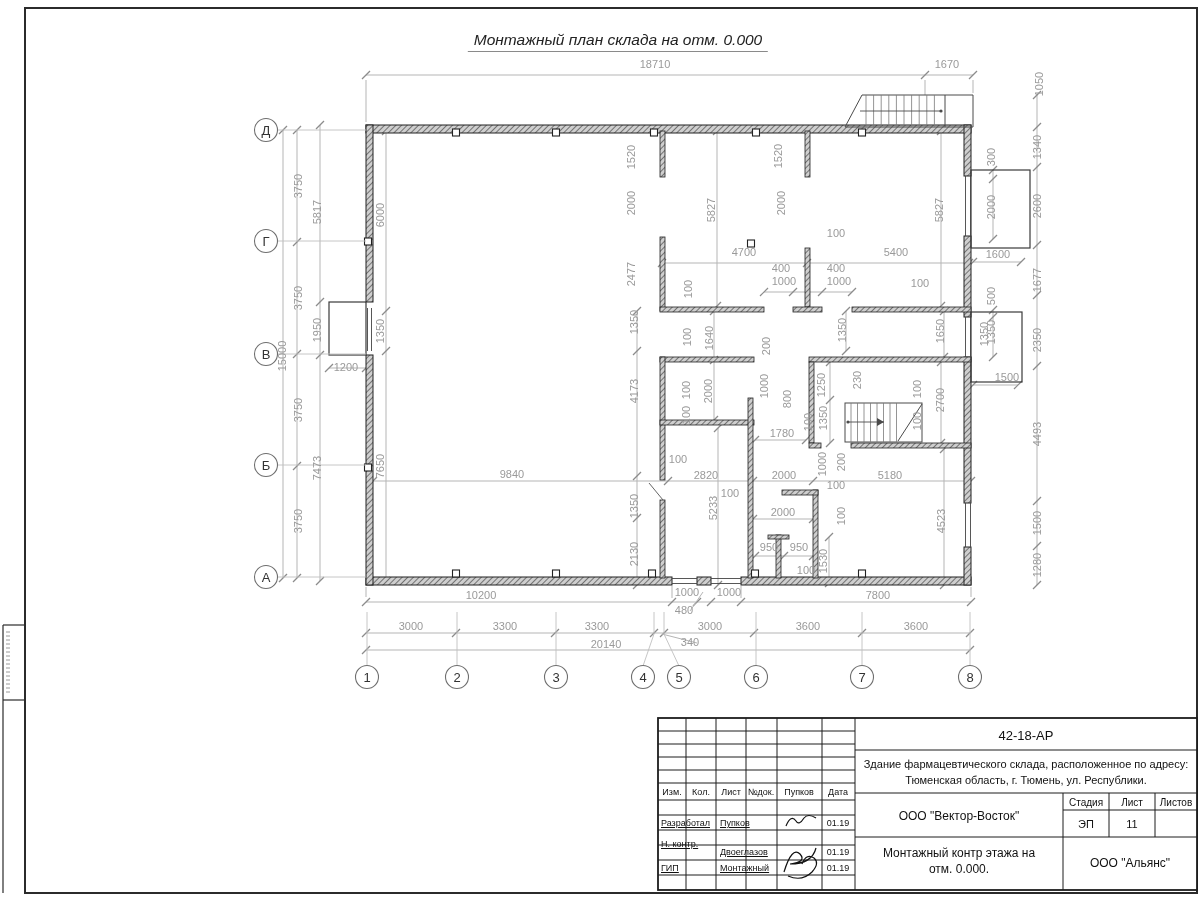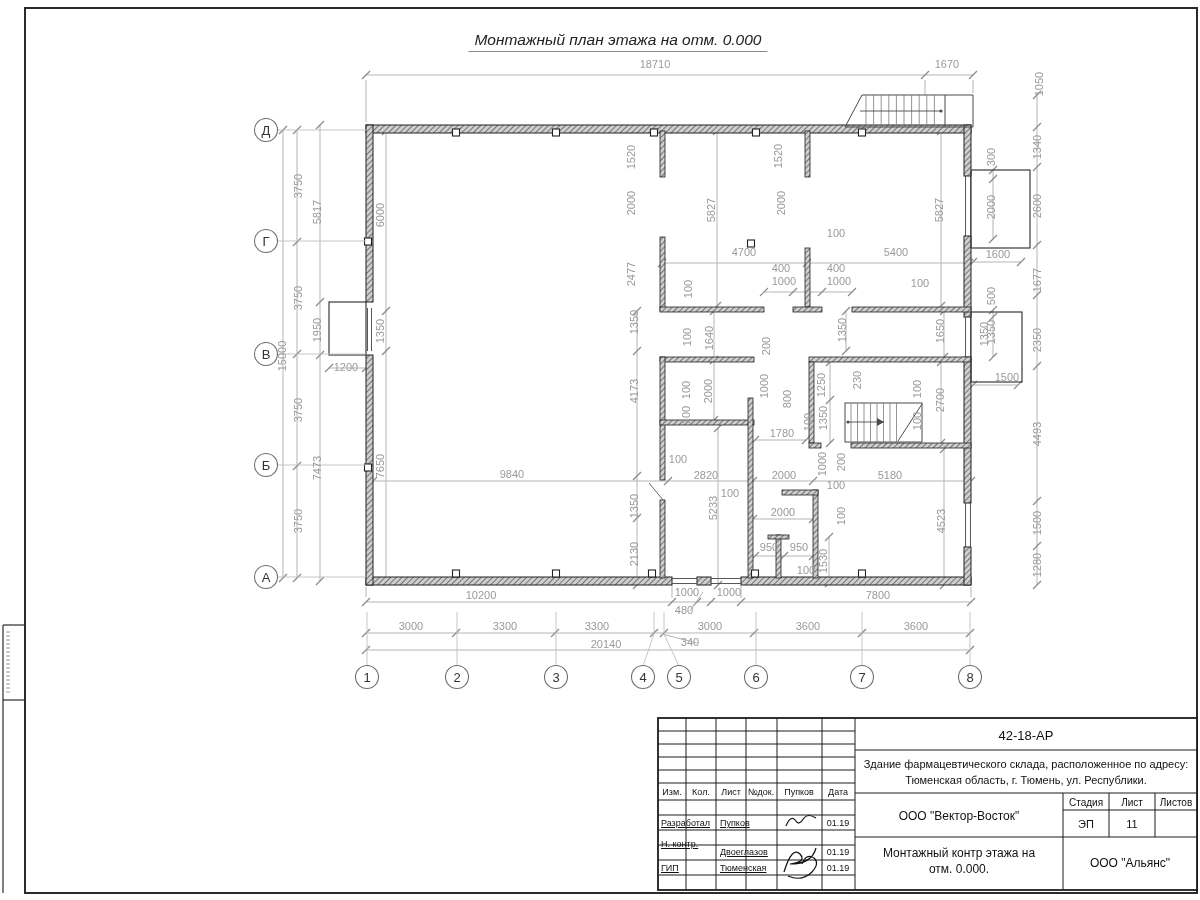--- a/index.html
+++ b/index.html
@@ -452,21 +452,21 @@
         <line x1="1063" y1="793" x2="1063" y2="890" stroke="#1c1c1c" stroke-width="1"></line>
         <line x1="1109" y1="793" x2="1109" y2="837" stroke="#1c1c1c" stroke-width="1"></line>
         <line x1="1155" y1="793" x2="1155" y2="837" stroke="#1c1c1c" stroke-width="1"></line>
         <g>
           <path d="M786,826 q5,-12 10,-5 q3,5 8,-3 q4,-5 12,0" fill="none" stroke="#111" stroke-width="1.2"></path>
           <path d="M784,872 q8,-26 16,-18 q7,8 -10,10 q22,0 26,-16 M788,876 q14,6 24,-4 q8,-9 2,-14 q-8,-5 -12,6" fill="none" stroke="#111" stroke-width="1.2"></path>
         </g>
       </g>
   </svg>
 
-  <div class="plan-title">Монтажный план этажа на отм. 0.000</div>
+  <div class="plan-title">Монтажный план склада на отм. 0.000</div>
 
   
   <div class="tb-text fs13" style="left:1026px;top:735px">42-18-АР</div>
   <div class="tb-text fs11" style="left:1026px;top:764px">Здание фармацевтического склада, расположенное по адресу:</div>
   <div class="tb-text fs11" style="left:1026px;top:780px">Тюменская область, г. Тюмень, ул. Республики.</div>
   <div class="tb-text fs12" style="left:959px;top:816px">ООО "Вектор-Восток"</div>
   <div class="tb-text fs10" style="left:1086px;top:802px">Стадия</div>
   <div class="tb-text fs10" style="left:1132px;top:802px">Лист</div>
   <div class="tb-text fs10" style="left:1176px;top:802px">Листов</div>
   <div class="tb-text fs11" style="left:1086px;top:824px">ЭП</div>
@@ -483,15 +483,15 @@
   <div class="tb-text fs9" style="left:799px;top:792px">Пупков</div>
   <div class="tb-text fs9" style="left:838px;top:792px">Дата</div>
 
   <div class="tb-left fs9" style="left:661px;top:823px">Разработал</div>
   <div class="tb-left fs9" style="left:720px;top:823px">Пупков</div>
   <div class="tb-text fs9" style="left:838px;top:823px">01.19</div>
   <div class="tb-left fs9" style="left:661px;top:844px">Н. контр.</div>
   <div class="tb-left fs9" style="left:720px;top:852px">Двоеглазов</div>
   <div class="tb-text fs9" style="left:838px;top:852px">01.19</div>
   <div class="tb-left fs9" style="left:661px;top:868px">ГИП</div>
-  <div class="tb-left fs9" style="left:720px;top:868px">Тюменская</div>
+  <div class="tb-left fs9" style="left:720px;top:868px">Монтажный</div>
   <div class="tb-text fs9" style="left:838px;top:868px">01.19</div>
 </div>
 
 </body></html>

